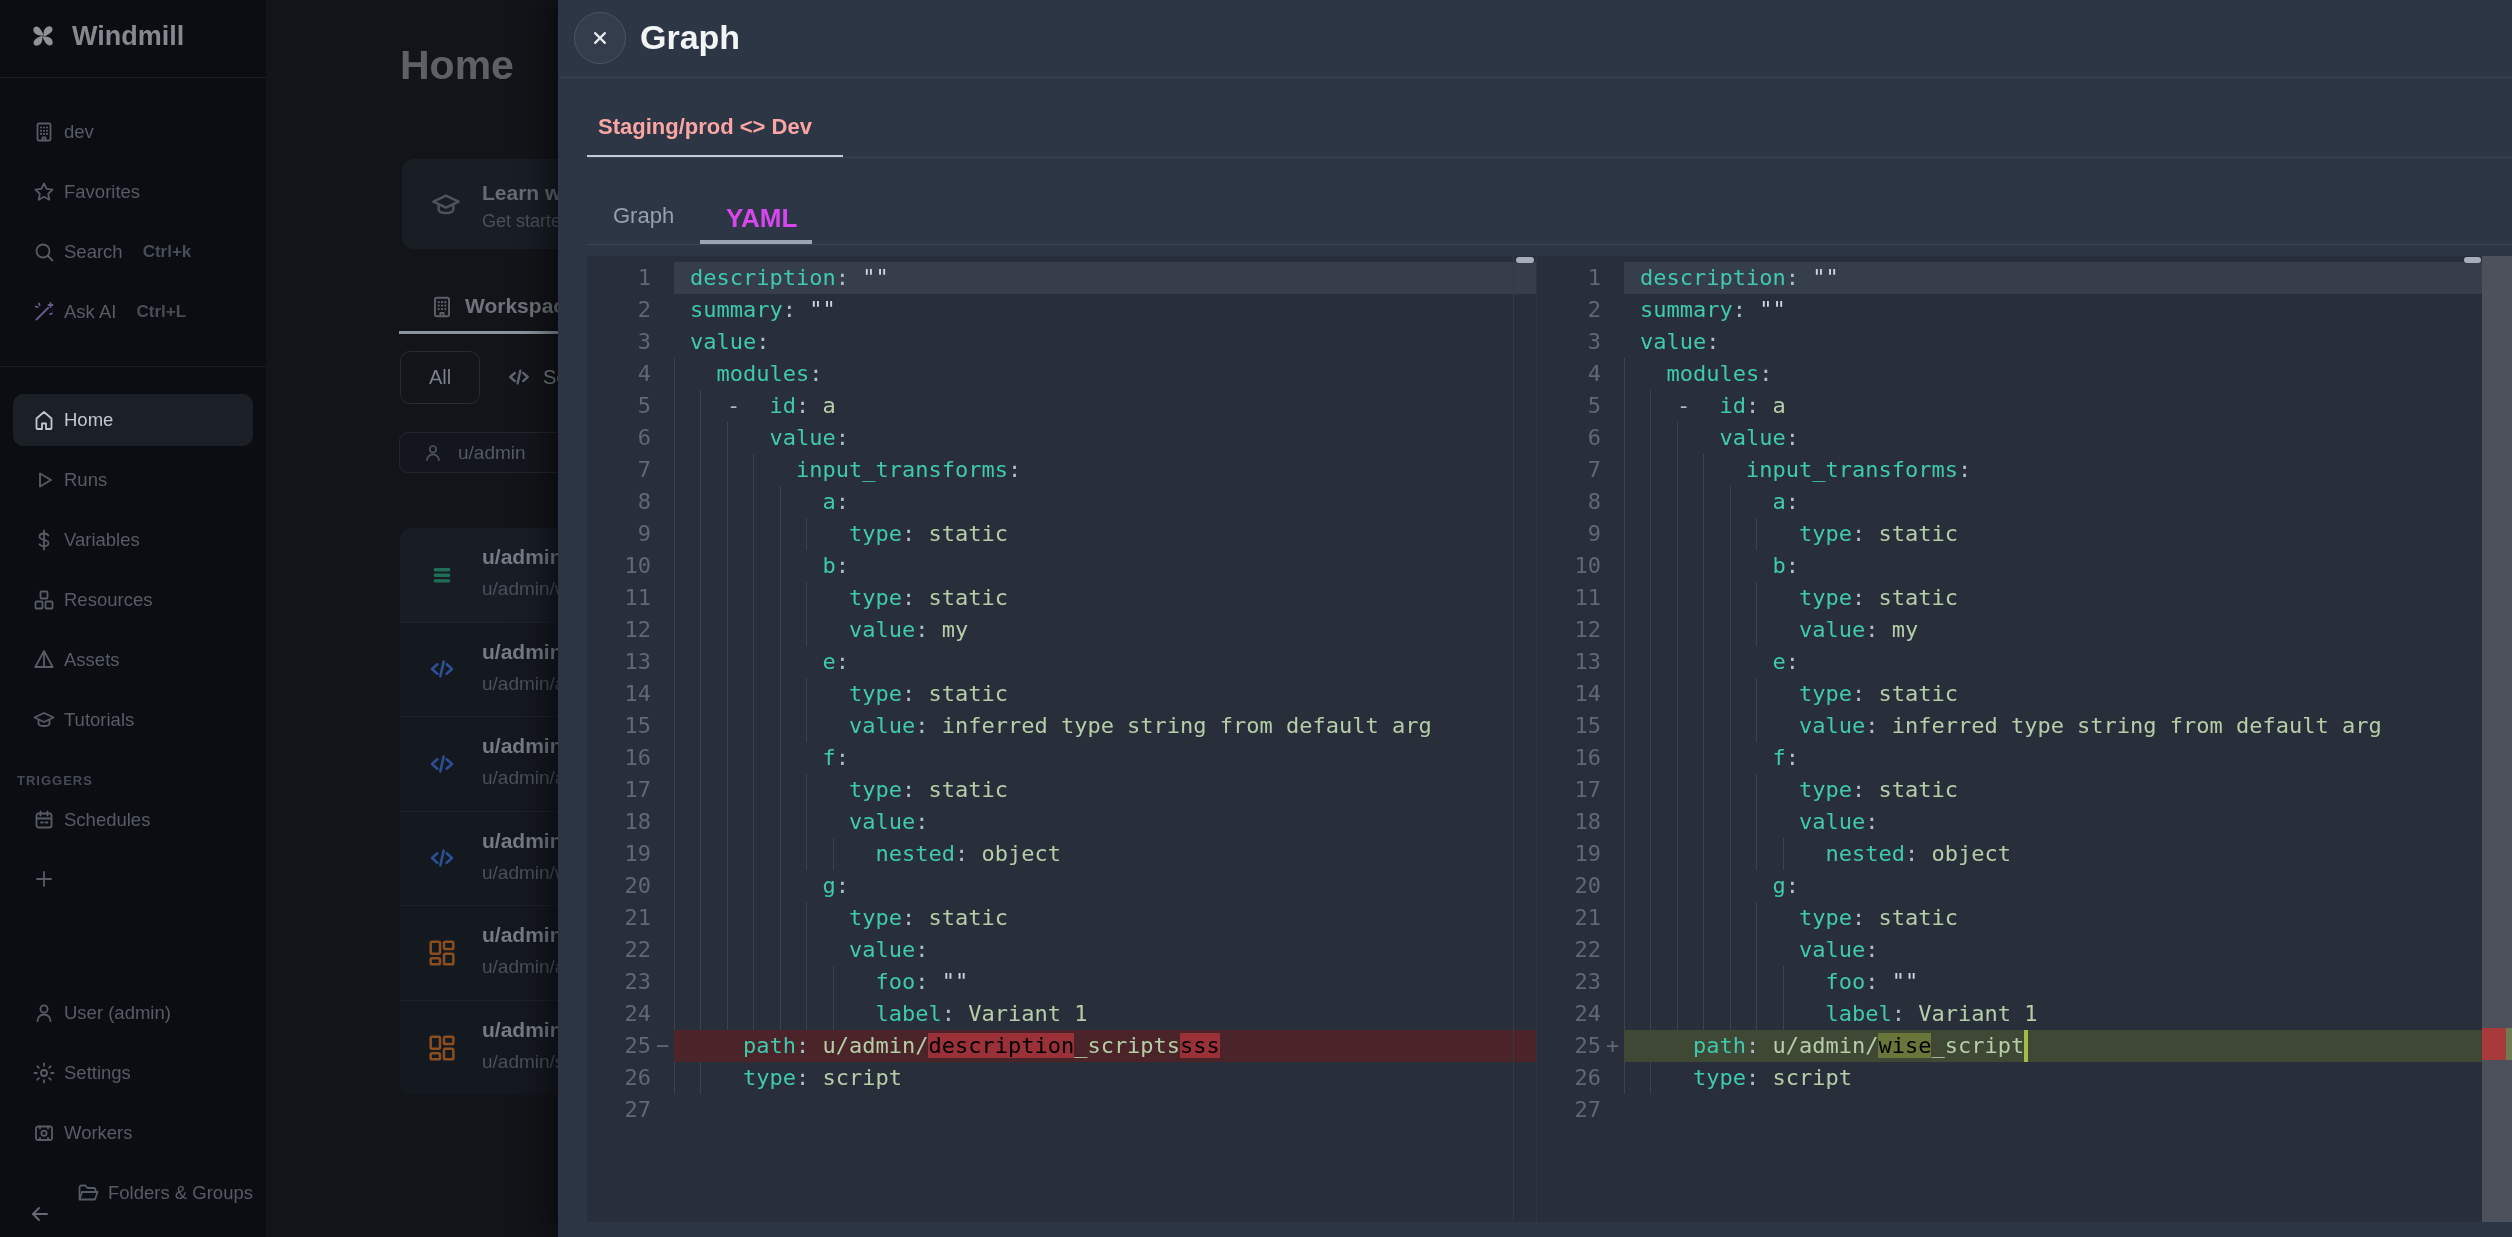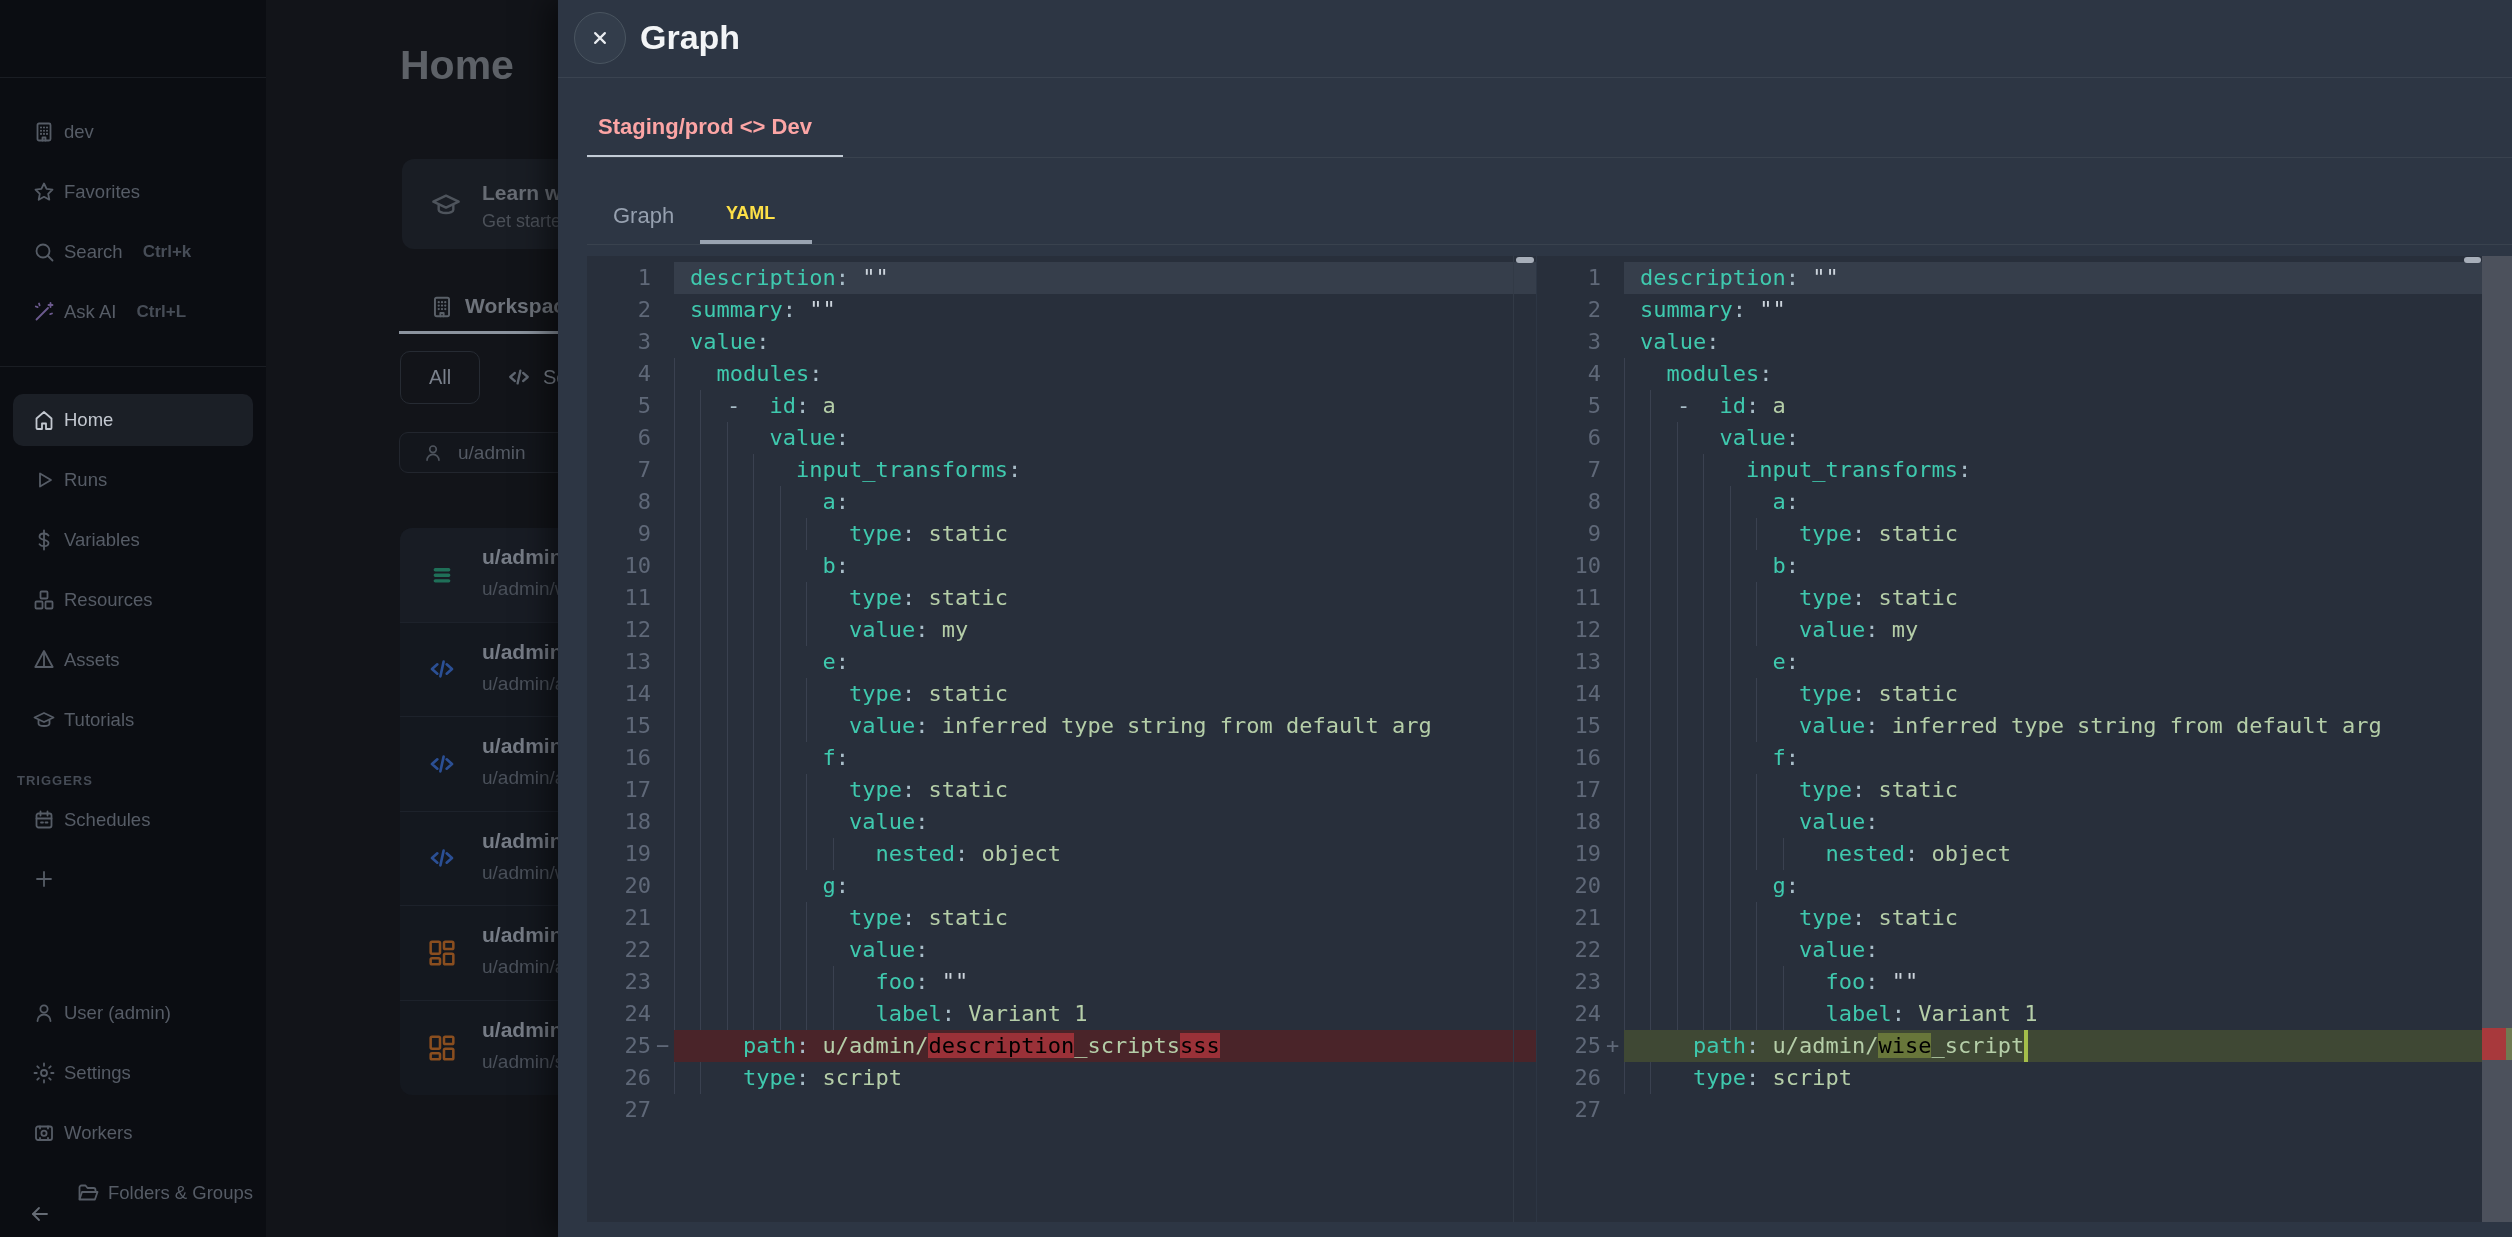--- a/index.html
+++ b/index.html
@@ -51,21 +51,21 @@
           box-shadow:-10px 0 28px rgba(0,0,0,.5);}
   #close-btn{position:absolute;left:16px;top:12px;width:52px;height:52px;border-radius:50%;
              background:#333d4b;border:1px solid #4a5560;box-sizing:border-box;cursor:pointer;
              display:flex;align-items:center;justify-content:center;color:#e8ebef;}
   #drawer-title{position:absolute;left:82px;top:18px;font-size:34px;font-weight:bold;color:#f2f4f6;}
   .dv1{position:absolute;left:0;right:0;top:77px;height:1px;background:#3a4350;}
   #tab-compare{position:absolute;left:40px;top:114px;font-size:22px;font-weight:bold;color:#fca5a5;cursor:pointer;white-space:nowrap;}
   #tab1-underline{position:absolute;left:29px;top:155px;width:256px;height:3px;background:#c2cbd6;}
   .tb1{position:absolute;left:29px;right:0;top:157px;height:1px;background:#39424e;}
   #tab-graph{position:absolute;left:55px;top:203px;font-size:22px;color:#96a0af;cursor:pointer;}
-  #tab-yaml{position:absolute;left:168px;top:203px;font-size:18px;font-weight:bold;color:#fde047;cursor:pointer;}
+  #tab-yaml{position:absolute;left:168px;top:203px;font-size:26px;font-weight:bold;color:#d946ef;cursor:pointer;}
   #tab2-underline{position:absolute;left:142px;top:240px;width:112px;height:4px;background:#9aa4b2;}
   .tb2{position:absolute;left:29px;right:0;top:244px;height:1px;background:#39424e;}
   
   .pane{position:absolute;top:256px;height:966px;background:#282f3b;overflow:hidden;}
   #pane-left{left:29px;width:949px;}
   #pane-right{left:979px;width:975px;}
   .lines{position:absolute;left:0;top:6px;
          font-family:"DejaVu Sans Mono",monospace;font-size:22px;line-height:32px;}
   #pane-left .lines{width:949px;}
   #pane-right .lines{width:945px;}
@@ -213,20 +213,28 @@
       <rect x="3.5" y="3.5" width="7" height="9" rx="1"></rect>
           <rect x="13.5" y="3.5" width="7" height="5.5" rx="1"></rect>
       <rect x="13.5" y="12.5" width="7" height="8" rx="1"></rect>
           <rect x="3.5" y="16" width="7" height="4.5" rx="1"></rect>
         </g>
       </symbol>
   </defs>
 </svg>
 
 <aside id="sidebar">
+  <div class="logo-row">
+    <span class="logo-icon">
+      <svg class="i" width="34" height="34">
+          <use href="#i-windmill"></use>
+        </svg>
+      </span>
+    <span class="logo-text">Windmill</span>
+  </div>
   <div id="sb-items">
       <div class="sb-item" style="top: 106px;">
         <span class="ic">
           <svg class="i" width="24" height="24">
             <use href="#i-building"></use>
           </svg>
         </span>
         <span class="lbl">dev</span>
       </div>
       <div class="sb-item" style="top: 166px;">

